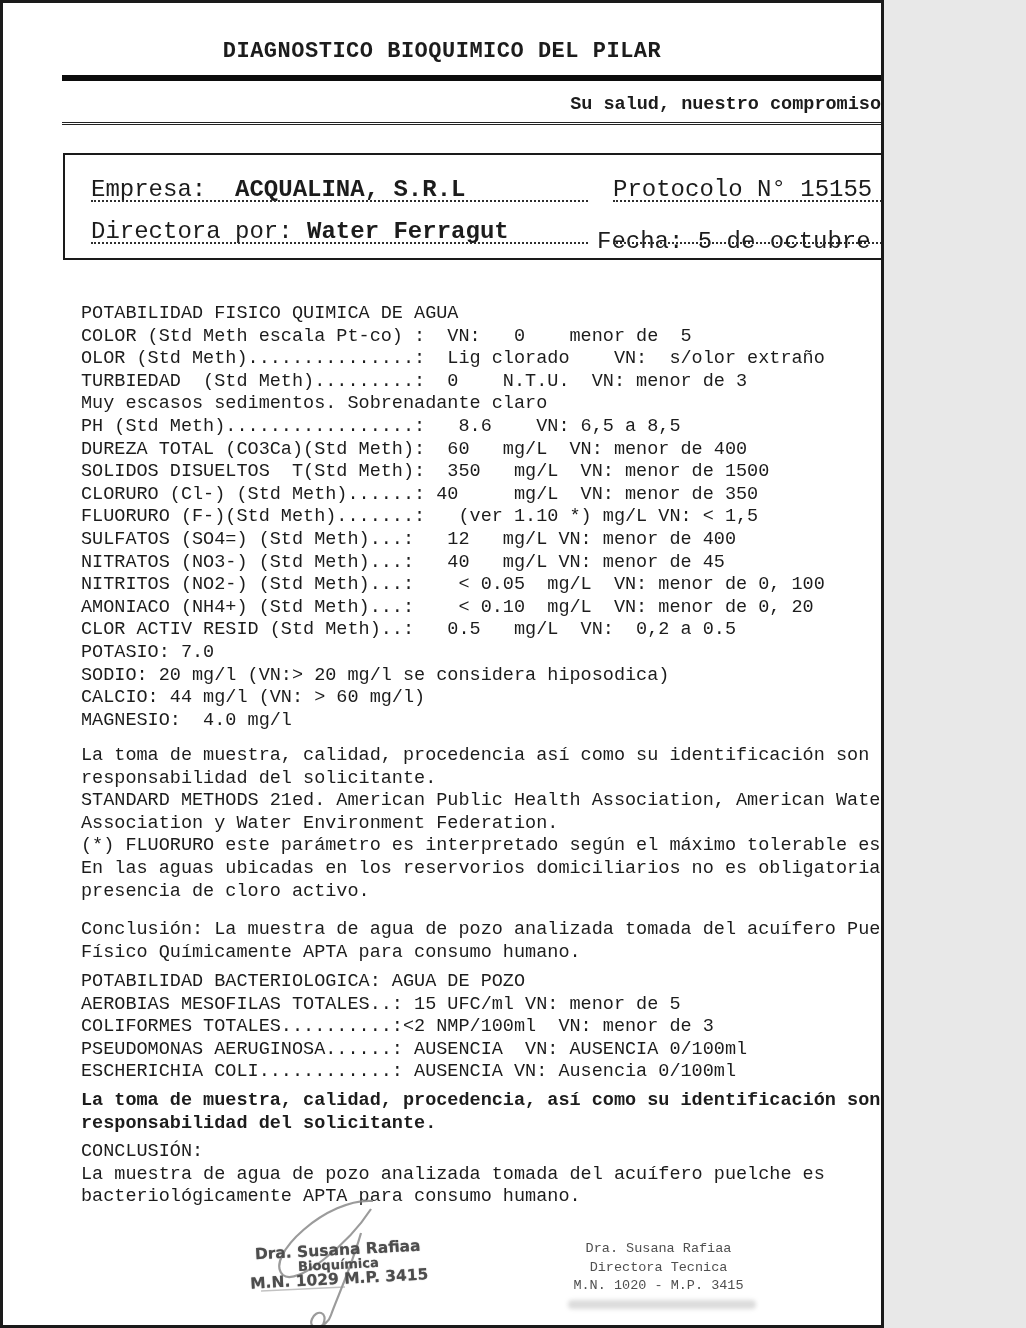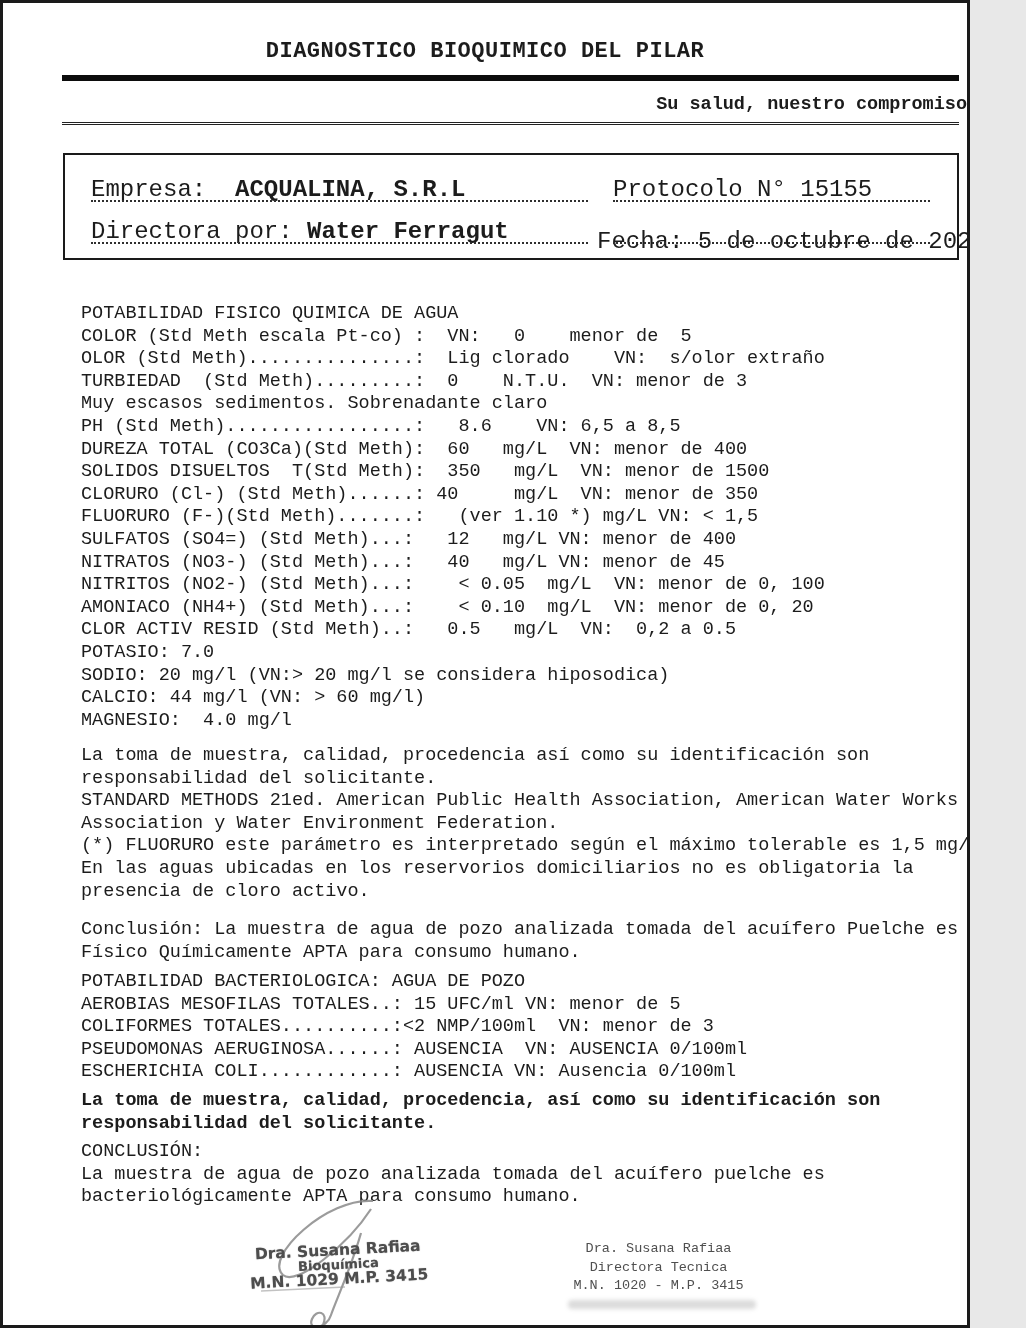--- a/index.html
+++ b/index.html
@@ -1,18 +1,18 @@
 <!DOCTYPE html>
 <html><head>
 <meta charset="utf-8">
 <style>
   html,body{margin:0;padding:0;background:#e8e8e8;}
   .page{
     position:relative;
-    width:970px;height:1328px;
+    width:884px;height:1328px;
     box-sizing:border-box;
     background:#ffffff;
     border:3px solid #1a1a1a;
     overflow:hidden;
     font-family:"Liberation Mono","DejaVu Sans Mono",monospace;
     color:#1c1c1c;
   }
   .abs{position:absolute;}
   .center{left:0;width:100%;text-align:center;}
   .report-title{

